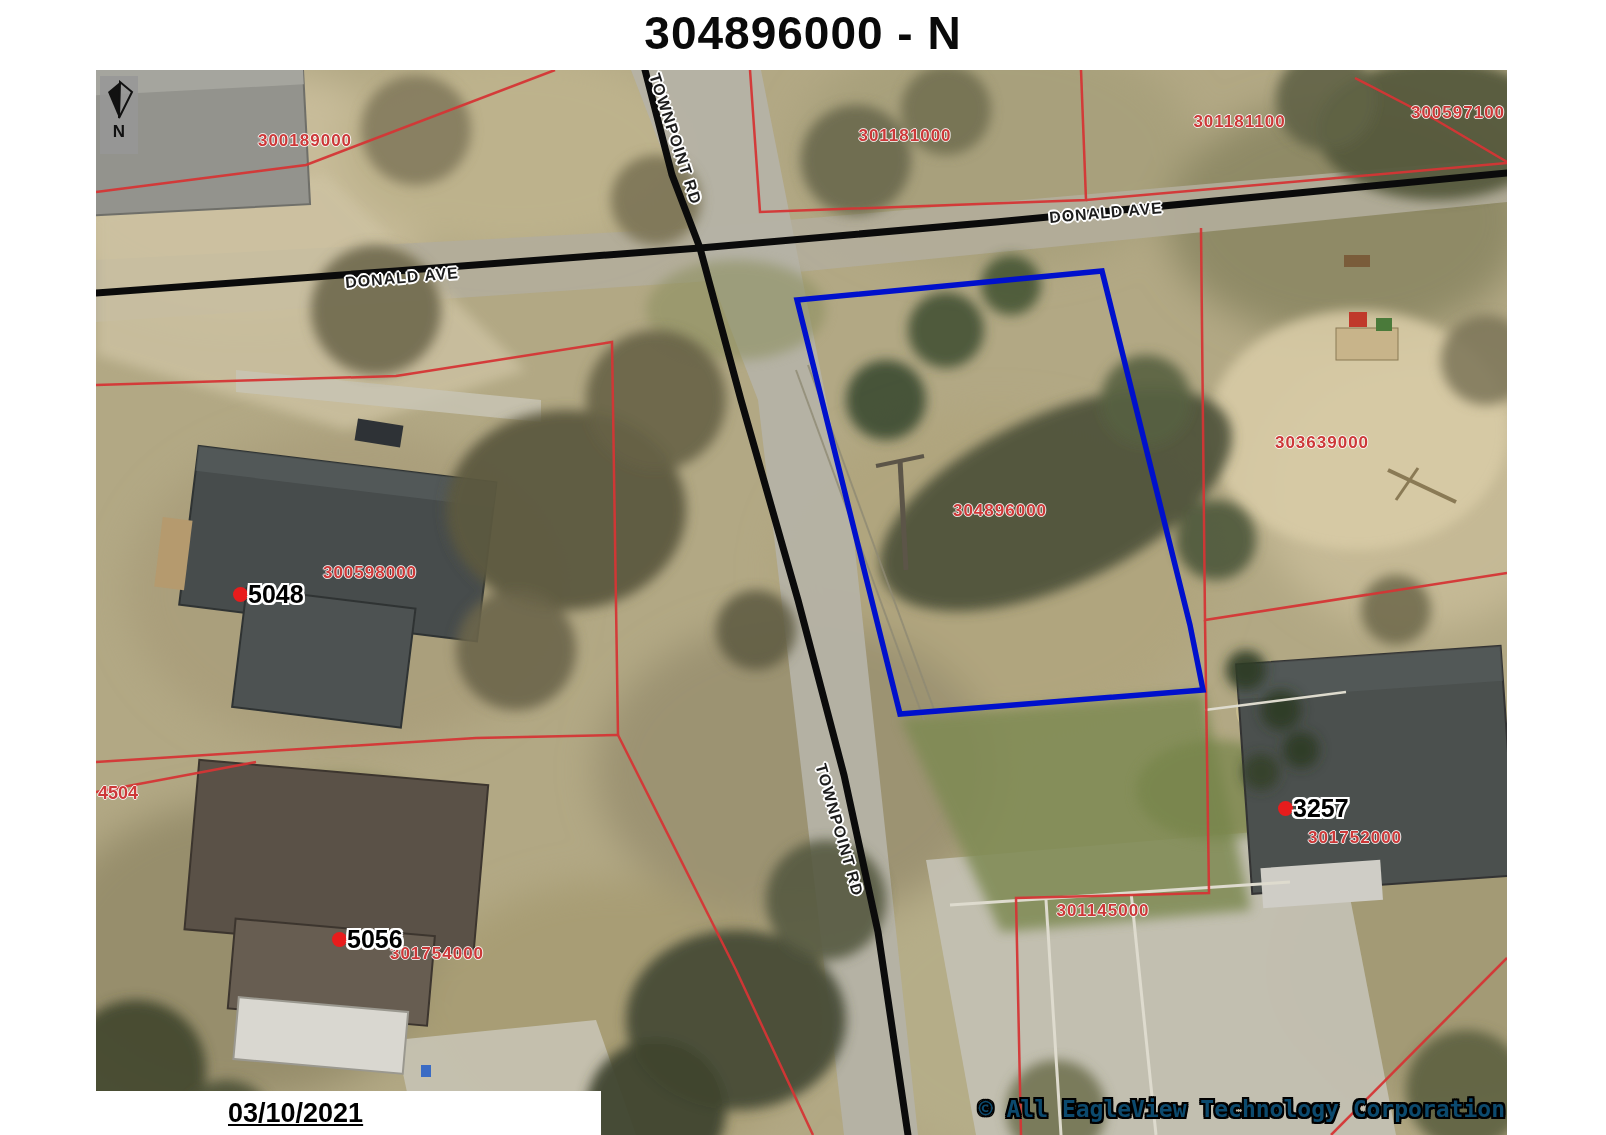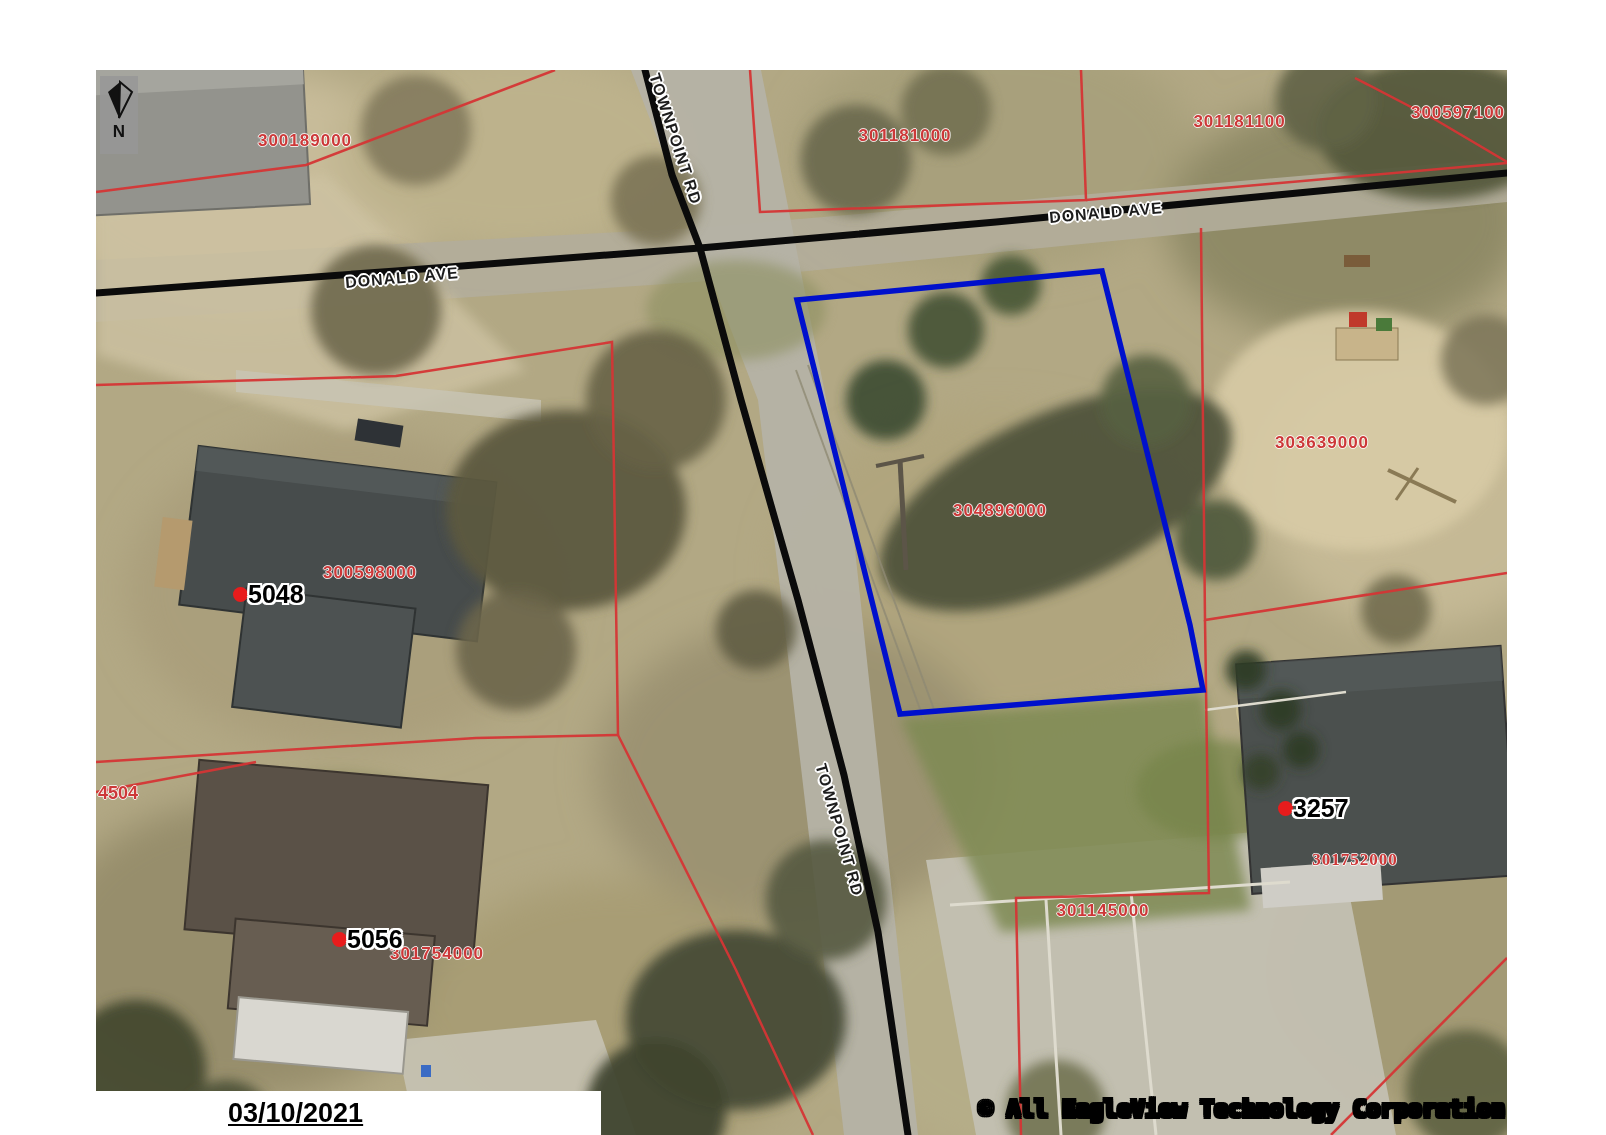--- a/index.html
+++ b/index.html
@@ -38,29 +38,30 @@
              background:rgba(150,150,150,.85); display:flex; flex-direction:column;
              align-items:center; padding-top:4px; }
   .compass .n { color:#111; font-size:17px; font-weight:bold; margin-top:2px; }
 
   .date-box { position:absolute; left:0; top:1021px; width:505px; height:44px;
               background:#ffffff; display:flex; align-items:center; }
   .date-box span { margin-left:132px; font-size:27px; font-weight:bold; color:#000;text-decoration:underline; }
 
   .copyright { position:absolute; right:2px; top:1026px;
                font-family:"DejaVu Sans Mono", monospace; font-size:23px; font-weight:bold;
-               color:#000000;
+               color:#0c4a6e;
                text-shadow:-2px 0 #000,2px 0 #000,0 -2px #000,0 2px #000,
                            -2px -2px #000,2px -2px #000,-2px 2px #000,2px 2px #000; }
 </style>
 </head>
 <body>
 
 <div class="page">
 
+  <div class="title">304896000 - N</div>
 
   <div class="map">
 
     <svg class="terrain" width="1411" height="1065" viewBox="0 0 1411 1065">
       <defs>
         <filter id="soft" x="-50%" y="-50%" width="200%" height="200%">
             <feGaussianBlur stdDeviation="18"></feGaussianBlur>
           </filter>
         <filter id="soft2" x="-50%" y="-50%" width="200%" height="200%">
             <feGaussianBlur stdDeviation="6"></feGaussianBlur>
@@ -222,21 +223,21 @@
     <div class="lbl parcel-label" style="left:177px; top:71px;margin-left:32px;">300189000</div>
     <div class="lbl parcel-label" style="left:809px; top:66px;">301181000</div>
     <div class="lbl parcel-label" style="left:1126px; top:52px;padding-left:35px;">301181100</div>
     <div class="lbl parcel-label" style="left:1362px; top:43px;">300597100</div>
     <div class="lbl parcel-label" style="left:1226px; top:373px;">303639000</div>
     <div class="lbl parcel-label" style="left:904px; top:441px;">304896000</div>
     <div class="lbl parcel-label" style="left:274px; top:503px;">300598000</div>
     <div class="lbl parcel-label big edge" style="left:2px; top:723px;">4504</div>
     <div class="lbl parcel-label" style="left:341px; top:884px;">301754000</div>
     <div class="lbl parcel-label" style="left:1007px; top:841px;">301145000</div>
-    <div class="lbl parcel-label" style="left:1259px; top:790px;font-family:Liberation Serif, serif;">301752000</div>
+    <div class="lbl parcel-label" style="left:1259px; top:768px;">301752000</div>
 
     <div class="addr" style="left:182px; top:510px;">
       <span class="dot"></span>
       <span class="num">5048</span>
     </div>
     <div class="addr" style="left:281px; top:855px;">
       <span class="dot"></span>
       <span class="num">5056</span>
     </div>
     <div class="addr" style="left:1227px; top:724px;">

